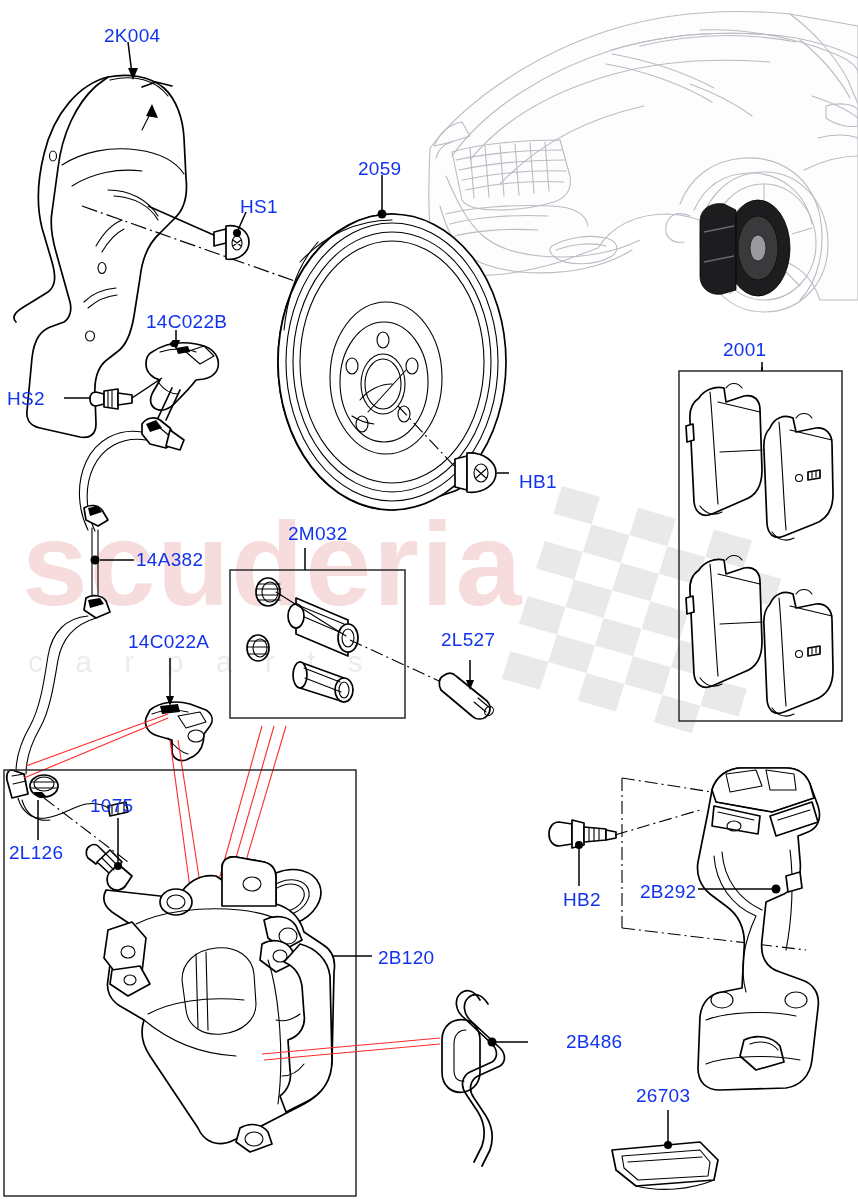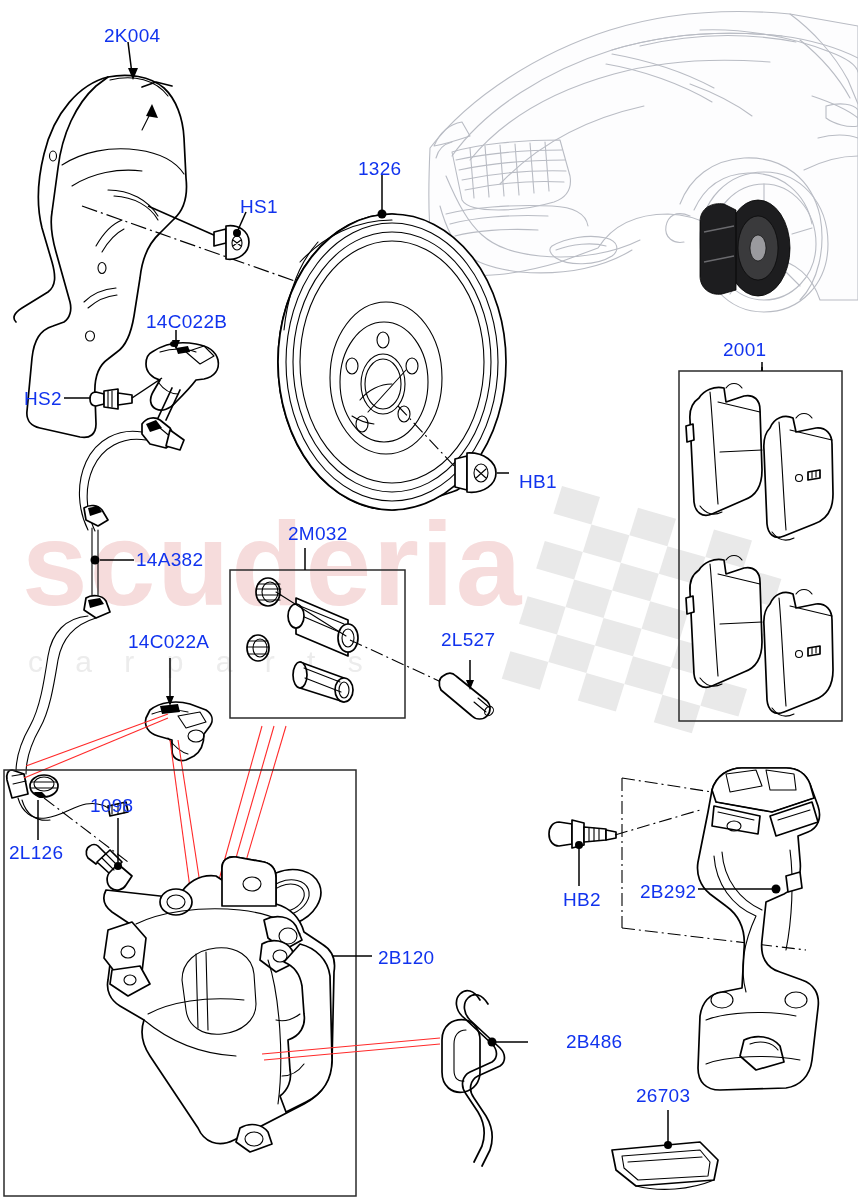--- a/index.html
+++ b/index.html
@@ -585,31 +585,31 @@
     <path class="blk" d="M128 68 L138 68 L133 80 Z"></path>
     <path class="lead" d="M246 212 L238 230"></path>
     <ellipse class="blk" cx="237" cy="233" rx="4" ry="4"></ellipse>
     <path class="lead" d="M382 175 L382 212"></path>
     <ellipse class="blk" cx="382" cy="214" rx="4.5" ry="4.5"></ellipse>
   </svg>
 
   <div id="labels">
     <div class="lbl" style="left:104px;top:26px">2K004</div>
     <div class="lbl" style="left:240px;top:197px">HS1</div>
-    <div class="lbl" style="left:358px;top:159px">1326</div>
+    <div class="lbl" style="left:358px;top:159px">2059</div>
     <div class="lbl" style="left:146px;top:312px">14C022B</div>
-    <div class="lbl" style="left:24px;top:389px">HS2</div>
+    <div class="lbl" style="left:7px;top:389px">HS2</div>
     <div class="lbl" style="left:136px;top:550px">14A382</div>
     <div class="lbl" style="left:128px;top:632px">14C022A</div>
     <div class="lbl" style="left:519px;top:472px">HB1</div>
     <div class="lbl" style="left:288px;top:524px">2M032</div>
     <div class="lbl" style="left:441px;top:630px">2L527</div>
     <div class="lbl" style="left:723px;top:340px">2001</div>
     <div class="lbl" style="left:9px;top:843px">2L126</div>
-    <div class="lbl" style="left:90px;top:796px">1098</div>
+    <div class="lbl" style="left:90px;top:796px">1075</div>
     <div class="lbl" style="left:378px;top:948px">2B120</div>
     <div class="lbl" style="left:566px;top:1032px">2B486</div>
     <div class="lbl" style="left:563px;top:890px">HB2</div>
     <div class="lbl" style="left:640px;top:882px">2B292</div>
     <div class="lbl" style="left:636px;top:1086px">26703</div>
   </div>
 
 </div>
 
 </body></html>

